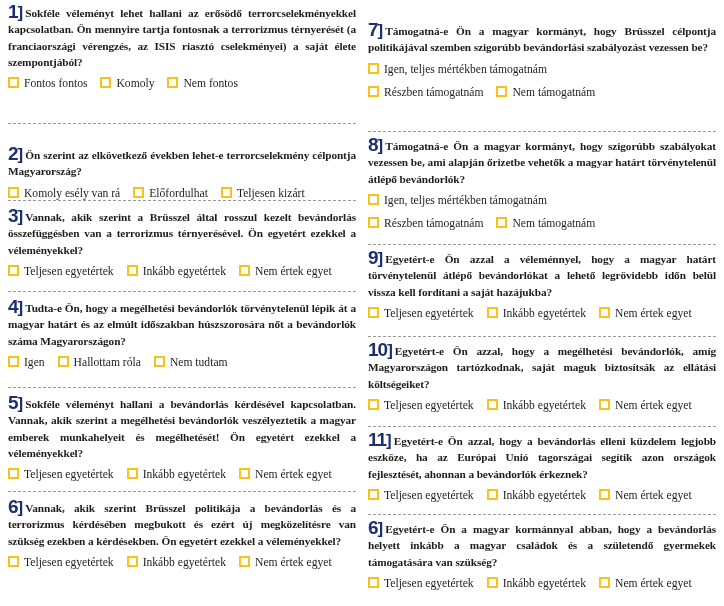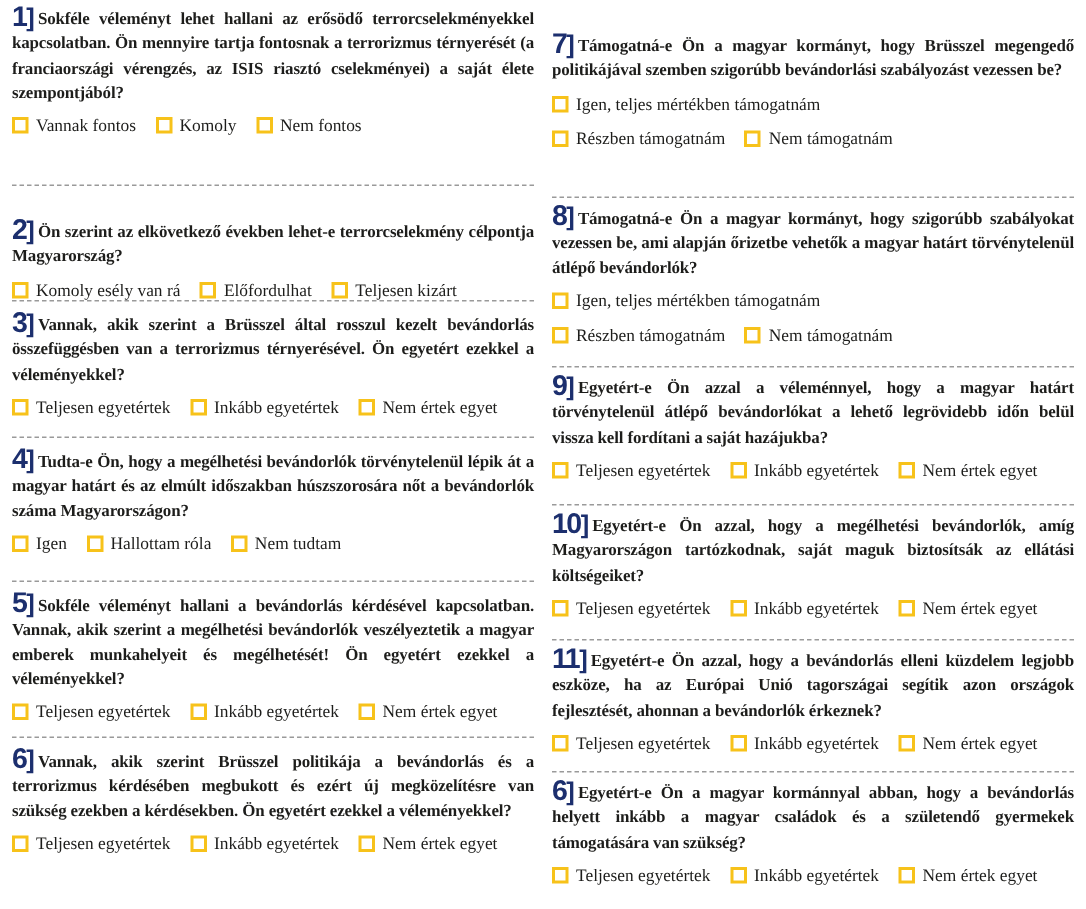--- a/index.html
+++ b/index.html
@@ -10,35 +10,35 @@
   .col-right { left:368px; width:348px; }
   .q { position:absolute; left:0; width:100%; }
   .qtext { font-size:11.3px; line-height:16.3px; font-weight:bold; text-align:justify;
            letter-spacing:-0.1px; margin:0; font-family:"Liberation Serif", serif; }
   .qnum { font-family:"Liberation Sans", sans-serif; font-weight:bold; font-size:19px;
           color:#1c2f6e; letter-spacing:-1px; margin-right:3px; vertical-align:-1px; }
   .qnum .br { font-size:17px; }
   .opts { display:flex; flex-wrap:wrap; margin-top:7px; font-size:11.6px;
           font-family:"Liberation Serif", serif; row-gap:5px; }
   .opts .opt-break { flex-basis:100%; height:0; }
-  .opt { display:flex; align-items:center; margin-right:13px; cursor:pointer; }
+  .opt { display:flex; align-items:flex-start; margin-right:13px; cursor:pointer; }
   .box { width:11px; height:11px; border:2px solid #f7c21a; box-sizing:border-box;
          margin-right:5px; background:#fff; flex:none; }
   .divider { position:absolute; left:0; width:100%; border-top:1px dashed #9a9a9a; height:0; }
 </style>
 </head>
 <body>
 
 <div class="col col-left">
   <div class="q" style="top:4px">
     <p class="qtext"><span class="qnum"><span>1</span><span class="br">]</span></span><span>Sokféle véleményt lehet hallani az erősödő terrorcselekményekkel kapcsolatban. Ön mennyire tartja fontosnak a terrorizmus térnyerését (a franciaországi vérengzés, az ISIS riasztó cselekményei) a saját élete szempontjából?</span></p>
     <div class="opts">
       <label class="opt">
           <span class="box"></span>
-          <span>Vannak fontos</span>
+          <span>Fontos fontos</span>
         </label>
       <label class="opt">
           <span class="box"></span>
           <span>Komoly</span>
         </label>
       <label class="opt">
           <span class="box"></span>
           <span>Nem fontos</span>
         </label>
     </div>
@@ -135,21 +135,21 @@
       <label class="opt">
           <span class="box"></span>
           <span>Nem értek egyet</span>
         </label>
     </div>
   </div>
 </div>
 
 <div class="col col-right">
   <div class="q" style="top:22px">
-    <p class="qtext"><span class="qnum"><span>7</span><span class="br">]</span></span><span>Támogatná-e Ön a magyar kormányt, hogy Brüsszel megengedő politikájával szemben szigorúbb bevándorlási szabályozást vezessen be?</span></p>
+    <p class="qtext"><span class="qnum"><span>7</span><span class="br">]</span></span><span>Támogatná-e Ön a magyar kormányt, hogy Brüsszel célpontja politikájával szemben szigorúbb bevándorlási szabályozást vezessen be?</span></p>
     <div class="opts">
       <label class="opt">
           <span class="box"></span>
           <span>Igen, teljes mértékben támogatnám</span>
         </label>
       <span class="opt-break"></span>
       <label class="opt">
           <span class="box"></span>
           <span>Részben támogatnám</span>
         </label>

